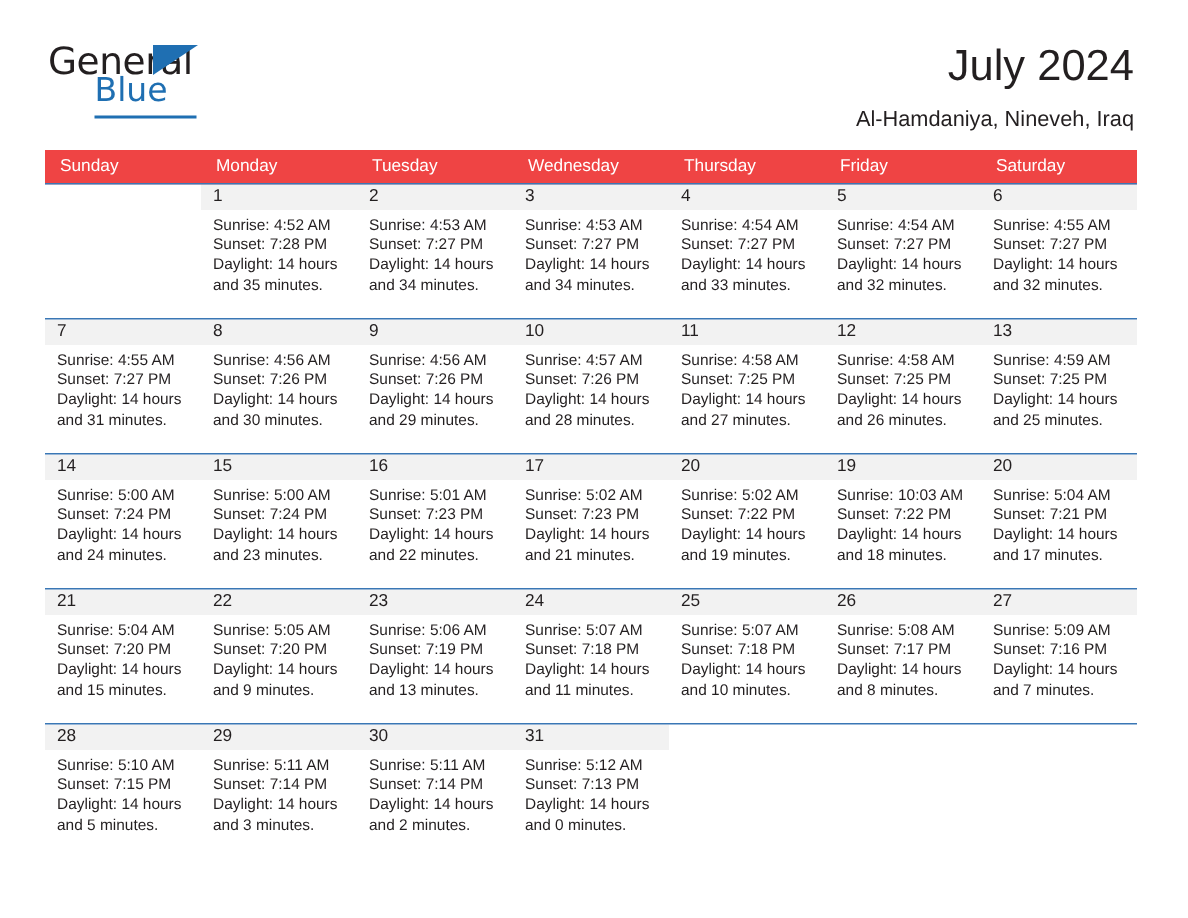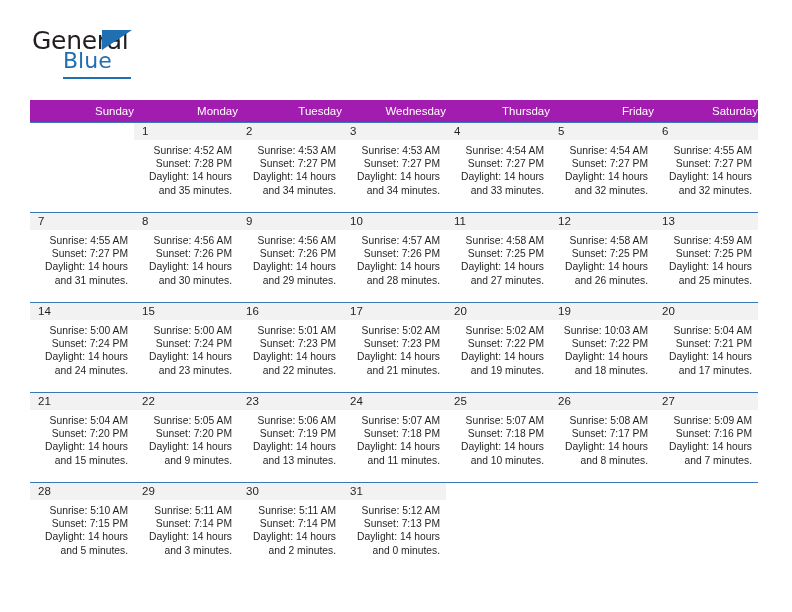--- a/index.html
+++ b/index.html
@@ -78,26 +78,26 @@
   .calendar {
     margin: 0 34px 0 30px;
     width: 728px;
   }
   table.cal {
     width: 100%;
     border-collapse: collapse;
     table-layout: fixed;
   }
   thead th {
-    background: #a21caf;
+    background: #ef4444;
     color: #ffffff;
     font-size: 11.5px;
     font-weight: 400;
-    text-align: right;
-    padding: 5px 0 5px 20px;
+    text-align: left;
+    padding: 5px 0 5px 10px;
     height: 21px;
     border: none;
   }
   td.daycell {
     vertical-align: top;
     padding: 0;
     height: 90px;
     border-top: 1px solid #3a77b5;
     border-left: none;
     border-right: none;
@@ -110,35 +110,38 @@
     color: #231f20;
     padding: 3px 0 3px 8px;
     height: 17px;
     line-height: 11px;
   }
   .info {
     padding: 4px 6px 0 8px;
     font-size: 10.3px;
     line-height: 13.2px;
     color: #231f20;
-    text-align: right;
   }
   .info div { white-space: nowrap; }
 </style>
 </head>
 <body>
 
 <div class="page">
 
   <div class="header">
     <div class="logo">
       <span class="logo-general">General</span>
       <span class="logo-tri"></span>
       <span class="logo-blue">Blue</span>
       <span class="logo-underline"></span>
+    </div>
+    <div class="titles">
+      <div class="title-main">July 2024</div>
+      <div class="title-sub">Al-Hamdaniya, Nineveh, Iraq</div>
     </div>
   </div>
 
   <div class="calendar">
     <table class="cal">
       <thead>
         <tr id="hdr-row">
             <th>Sunday</th>
             <th>Monday</th>
             <th>Tuesday</th>

